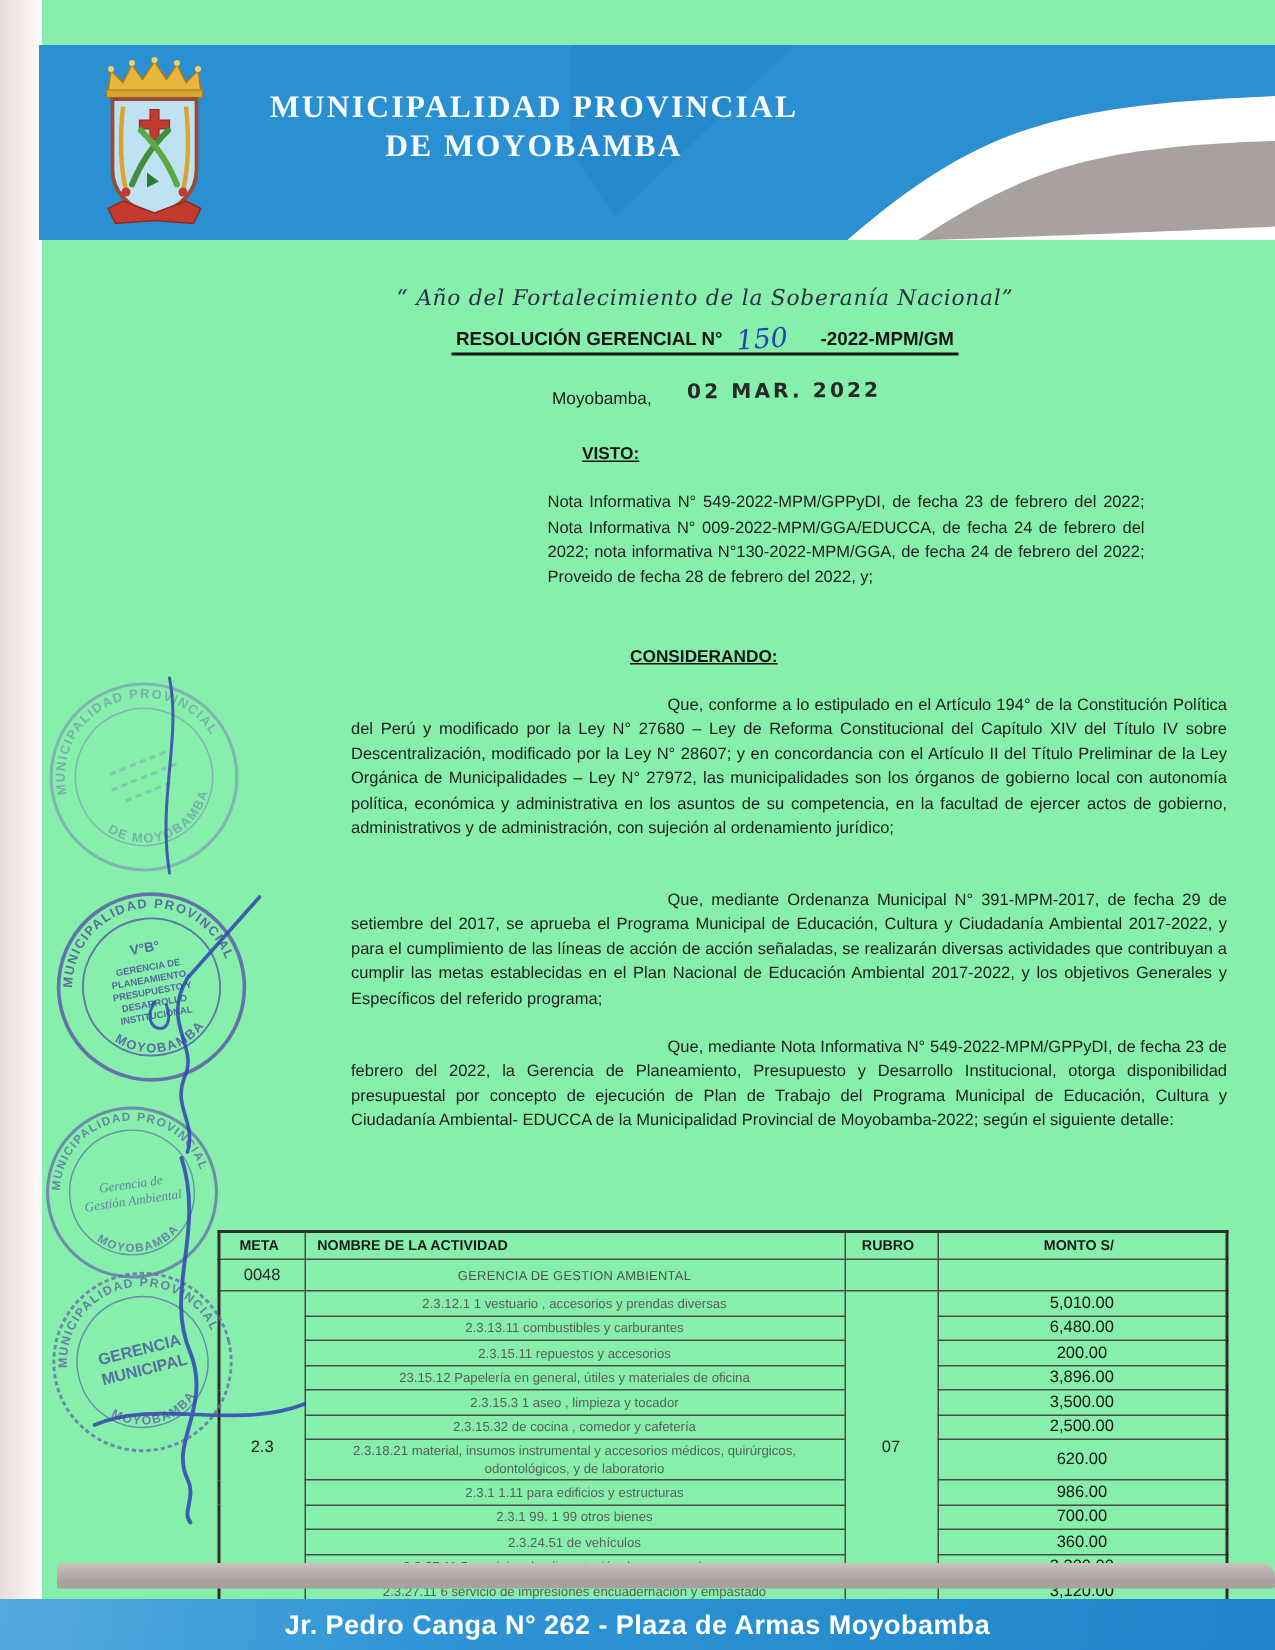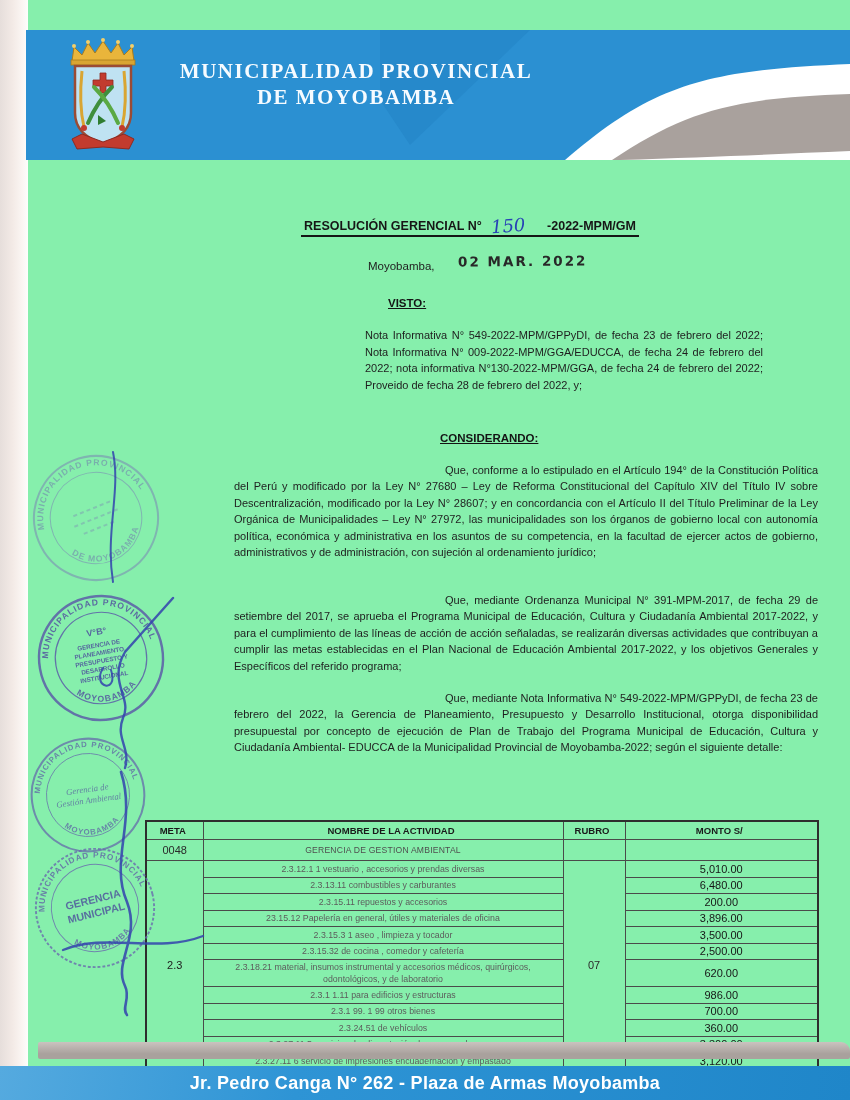--- a/index.html
+++ b/index.html
@@ -25,29 +25,29 @@
   .res-number{display:inline-block;font-family:"DejaVu Serif",serif;font-style:italic;font-weight:normal;
               color:#2741b5;font-size:18px;line-height:10px;transform:rotate(-4deg);margin:0 18px 0 6px;vertical-align:-2px;}
   .dateline-city{position:absolute;left:368px;top:260px;font-size:11.5px;color:#222;}
   .date-stamp{position:absolute;left:458px;top:253px;font-family:"DejaVu Sans",sans-serif;font-weight:bold;
               font-size:13.5px;letter-spacing:2px;color:#282828;transform:rotate(-.5deg);}
   
   .h-underline{font-weight:bold;text-decoration:underline;font-size:11.5px;color:#141414;}
   .visto-head{position:absolute;left:388px;top:297px;}
   .visto-body{position:absolute;left:365px;top:327px;width:398px;font-size:11px;line-height:16.5px;
               text-align:justify;color:#1e1e1e;}
-  .consid-head{position:absolute;left:440px;top:432px;}
+  .consid-head{position:absolute;left:420px;top:432px;}
   .para{position:absolute;left:234px;width:584px;font-size:11px;line-height:16.4px;text-align:justify;
         color:#1e1e1e;text-indent:211px;}
   .p1{top:462px;}.p2{top:592px;}.p3{top:690px;}
   
   .tblwrap{position:absolute;left:145px;top:820px;width:672px;}
   table.detail{border-collapse:collapse;width:100%;table-layout:fixed;border:2px solid #2e2e2e;}
   table.detail th,table.detail td{border:1px solid #4a4a4a;padding:1px 4px;vertical-align:middle;text-align:center;}
-  table.detail th{font-size:9.5px;text-align:center;padding-left:20px;color:#1a1a1a;height:15px;}
+  table.detail th{font-size:9.5px;text-align:left;padding-left:8px;color:#1a1a1a;height:15px;}
   table.detail th.c{text-align:center;padding-left:0;}
   td.meta{font-size:11px;text-align:center;color:#2a2a2a;}
   td.meta-group{vertical-align:top;padding-top:32px;font-size:11px;text-align:center;}
   td.sec-name{font-size:8.6px;color:#4f4f4f;letter-spacing:.2px;height:18px;}
   td.aname{font-size:8.8px;color:#5c5c5c;line-height:12px;height:13.5px;text-align:justify;}
   td.rubro{font-size:11px;text-align:center;color:#2a2a2a;}
   td.amount{font-size:11px;text-align:right;padding-right:7px;color:#161616;height:13.5px;}
   
   .stamp{position:absolute;pointer-events:none;}
   .stamp svg{overflow:visible;}
@@ -99,20 +99,21 @@
       <path d="M38,80 l8,6 l-8,4 Z" fill="#2f7d31"></path>
 
       <path d="M12,104 L22,99 L43,107 L64,99 L74,104 L69,114 L43,112 L17,114 Z" fill="#c23b2e" stroke="#8e2a20" stroke-width="1"></path>
     </svg>
     <div class="org">
       <div class="l1">MUNICIPALIDAD PROVINCIAL</div>
       <div class="l2">DE MOYOBAMBA</div>
     </div>
   </div>
 
+  <div class="motto">“ Año del Fortalecimiento de la Soberanía Nacional”</div>
 
   <div class="restitle">
     <span class="res-underline">
       <span>RESOLUCIÓN GERENCIAL N°</span>
       <span class="res-number">150</span>
       <span>-2022-MPM/GM</span>
     </span>
   </div>
 
   <div class="dateline-city">Moyobamba,</div>

